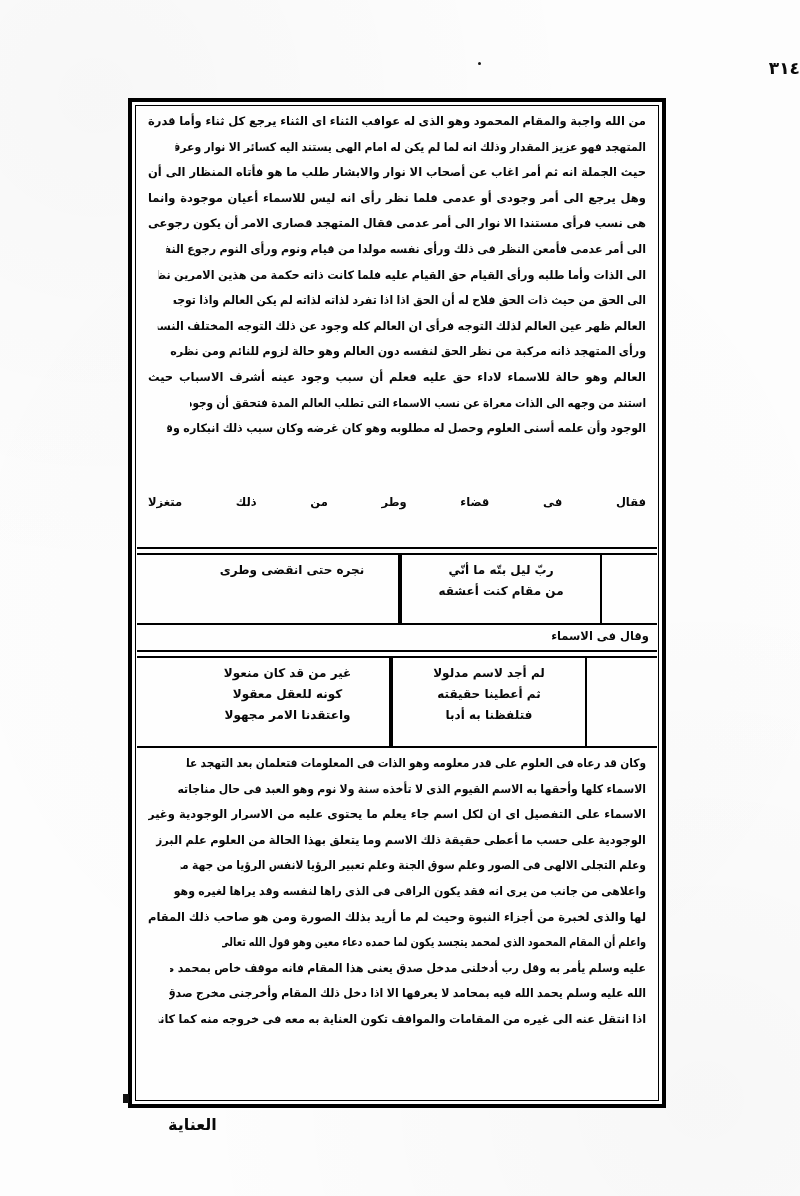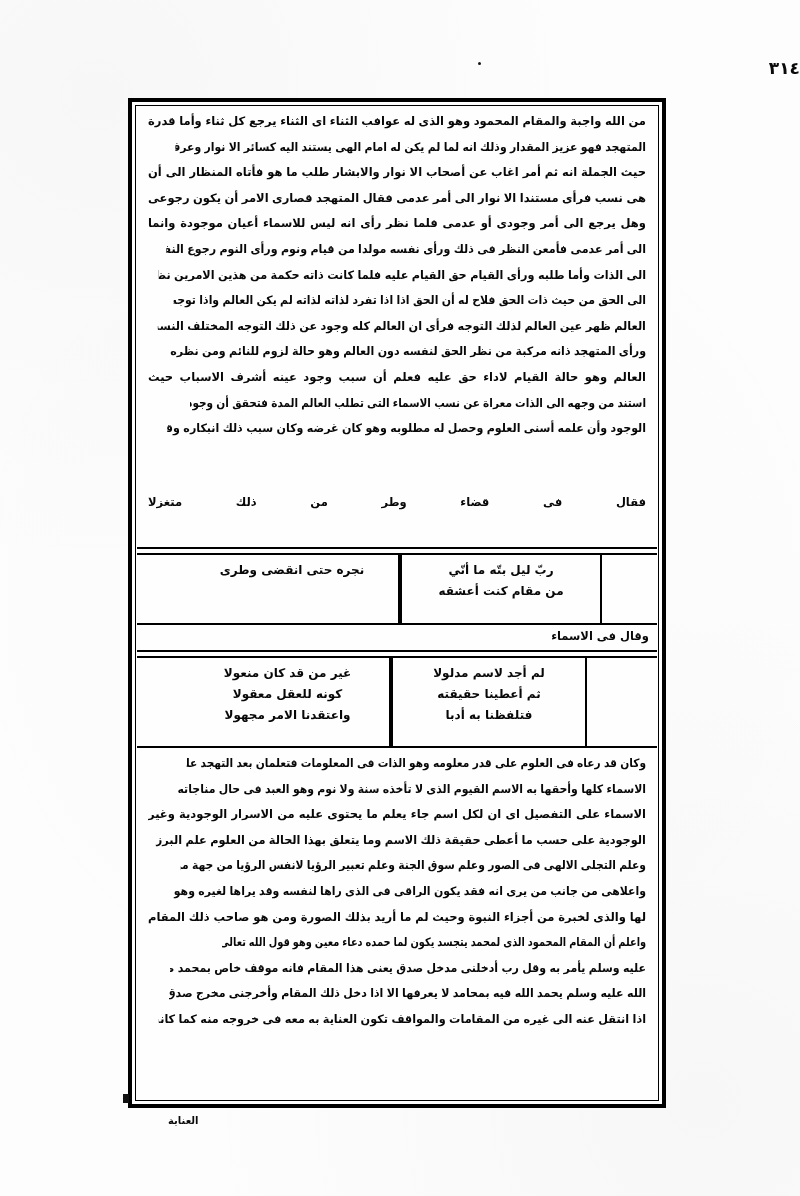--- a/index.html
+++ b/index.html
@@ -194,21 +194,21 @@
   #verse-table-2 .verse-hemistich.second { flex: 0 0 205px; }
   #verse-table-2 .verse-gutter { flex: 0 0 70px; }
 
   
   #catchword {
     position: absolute;
     left: 168px;
     top: 1115px;
     direction: rtl;
     font-family: "DejaVu Sans", sans-serif;
-    font-size: 10px;
+    font-size: 16px;
     font-weight: 700;
     color: #0a0a0a;
   }
   
   #margin-tick {
     position: absolute;
     left: 123px;
     top: 1094px;
     width: 6px;
     height: 9px;
@@ -222,28 +222,28 @@
 
   <div id="folio-speck"></div>
   <div id="folio">٣١٤</div>
 
   <div id="text-frame">
 
     <div class="prose" id="block-top">
       <span class="ln" style="transform: scaleX(1);">من الله واجبة والمقام المحمود وهو الذى له عوافب الثناء اى الثناء يرجع كل ثناء وأما قدرة</span>
       <span class="ln" style="transform: scaleX(0.944972);">المتهجد فهو عزيز المقدار وذلك انه لما لم يكن له امام الهى يستند اليه كسائر الا نوار وعرف من</span>
       <span class="ln" style="transform: scaleX(1);">حيث الجملة انه ثم أمر اغاب عن أصحاب الا نوار والابشار طلب ما هو فأتاه المنظار الى أن</span>
+      <span class="ln" style="transform: scaleX(1);">وهل يرجع الى أمر وجودى أو عدمى فلما نظر رأى انه ليس للاسماء أعيان موجودة وانما</span>
       <span class="ln" style="transform: scaleX(1);">هى نسب فرأى مستندا الا نوار الى أمر عدمى فقال المتهجد قصارى الامر أن يكون رجوعى</span>
-      <span class="ln" style="transform: scaleX(1);">وهل يرجع الى أمر وجودى أو عدمى فلما نظر رأى انه ليس للاسماء أعيان موجودة وانما</span>
       <span class="ln" style="transform: scaleX(0.96325);">الى أمر عدمى فأمعن النظر فى ذلك ورأى نفسه مولدا من قيام ونوم ورأى النوم رجوع النفس</span>
       <span class="ln" style="transform: scaleX(0.978389);">الى الذات وأما طلبه ورأى القيام حق القيام عليه فلما كانت ذاته حكمة من هذين الامرين نظر</span>
       <span class="ln" style="transform: scaleX(0.948571);">الى الحق من حيث ذات الحق فلاح له أن الحق اذا اذا تفرد لذاته لذاته لم يكن العالم واذا توجه الى</span>
       <span class="ln" style="transform: scaleX(0.980315);">العالم ظهر عين العالم لذلك التوجه فرأى ان العالم كله وجود عن ذلك التوجه المختلف النسب</span>
       <span class="ln" style="transform: scaleX(0.96139);">ورأى المتهجد ذانه مركبة من نظر الحق لنفسه دون العالم وهو حالة لزوم للنائم ومن نظره الى</span>
-      <span class="ln" style="transform: scaleX(1);">العالم وهو حالة القيام لاداء حق عليه فعلم أن سبب وجود عينه أشرف الاسباب حيث</span>
+      <span class="ln" style="transform: scaleX(1);">العالم وهو حالة للاسماء لاداء حق عليه فعلم أن سبب وجود عينه أشرف الاسباب حيث</span>
       <span class="ln" style="transform: scaleX(0.915441);">استند من وجهه الى الذات معراة عن نسب الاسماء التى تطلب العالم المدة فتحقق أن وجوده أعظم</span>
       <span class="ln" style="transform: scaleX(0.96139);">الوجود وأن علمه أسنى العلوم وحصل له مطلوبه وهو كان غرضه وكان سبب ذلك انبكاره وقوته</span>
       <span class="ln" style="transform: scaleX(1); margin-top: 48px;">فقال فى قضاء وطر من ذلك متغزلا</span>
     </div>
 
     <div class="verse-rule" style="top:446px"></div>
     <div class="verse-box" id="verse-table-1">
       <div class="verse-gutter"></div>
       <div class="verse-hemistich">
         <span class="verse-line">ربّ ليل بتّه ما أنّي</span>

